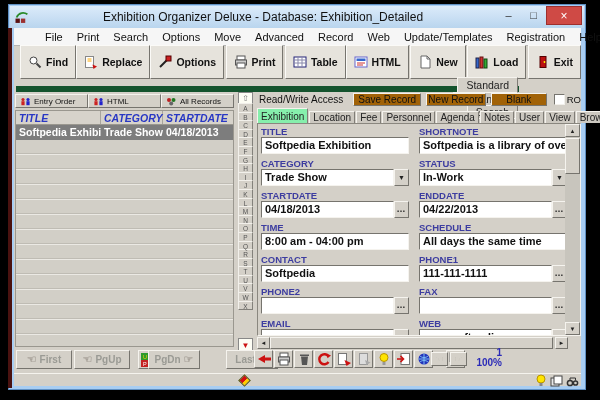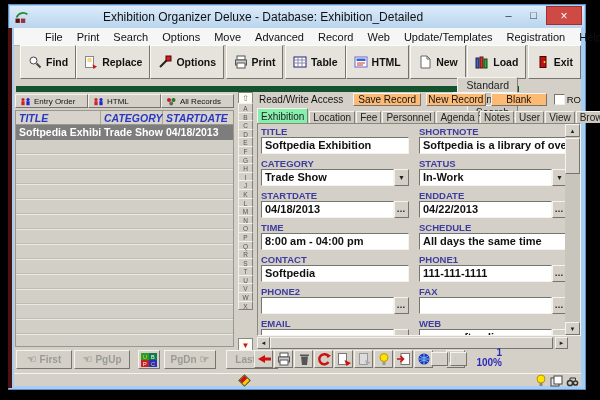--- a/index.html
+++ b/index.html
@@ -66,21 +66,21 @@
                   background:#d4d0c8; border:1px solid; border-color:#f2f0eb #83817b #83817b #f2f0eb; margin-top:-1px; }
   .alpha-down { position:absolute; left:224px; top:246px; width:15px; height:14px; background:#fdfdf4;
                 border:1px solid #888; color:#c11; font-size:8px; text-align:center; line-height:13px; }
   .strip-cb { position:absolute; left:225px; top:263px; }
   .cb { width:11px; height:11px; background:#fff; border:1px solid; border-color:#76746e #f2f0eb #f2f0eb #76746e; display:inline-block; }
 
   
   .rpanel { position:absolute; left:243px; top:0; width:324px; height:256px; }
   .record-bar { height:15px; display:flex; align-items:center; font-size:10px; }
   .access-label { width:100px; color:#111; padding-left:2px; white-space:nowrap; }
-  .rb-btn { height:13px; line-height:12px; text-align:center; background:#fdba74; font-size:10px; color:#111;
+  .rb-btn { height:13px; line-height:12px; text-align:center; background:#a16207; font-size:10px; color:#111;
             border:1px solid; border-color:#f5f3ee #76746e #76746e #f5f3ee; margin-right:5px; white-space:nowrap; overflow:hidden; }
   .rb-save { width:70px; } .rb-new { width:62px; } .rb-blank { width:58px; }
   .ro-wrap { display:flex; align-items:center; gap:2px; margin-left:2px; }
   .ro-label { font-size:9.5px; color:#111; }
 
   .form-tabs { height:15px; display:flex; align-items:flex-end; margin-top:1px; }
   .ftab { font-size:10px; padding:0 3px; height:12px; line-height:12px; background:#ccc8c0; color:#222;
           border:1px solid; border-color:#f5f3ee #807d77 #807d77 #f5f3ee; border-bottom:none; margin-right:1px; white-space:nowrap; }
   .ftab[data-active="true"] { height:15px; line-height:15px; background:#86efac; }
 
@@ -114,21 +114,21 @@
               border:1px solid; border-color:#f5f3ee #76746e #76746e #f5f3ee; }
 
   
   .nav-btn { position:absolute; top:258px; height:19px; background:#d4d0c8; border:1px solid;
              border-color:#f5f3ee #76746e #76746e #f5f3ee; font-size:10px; font-weight:bold; color:#9a9a94;
              display:flex; align-items:center; justify-content:center; gap:3px; }
   .hand { font-size:11px; color:#aaa49c; }
   .nb-first { left:2px; width:56px; } .nb-pgup { left:60px; width:56px; }
   .nb-logo { left:124px; width:22px; height:19px; top:258px; position:absolute; background:#d4d0c8;
              border:1px solid; border-color:#f5f3ee #76746e #76746e #f5f3ee; display:flex; align-items:center; justify-content:center; }
-  .nb-pgdn { left:150px; width:52px; } .nb-last { left:212px; width:52px;align-items:center; }
+  .nb-pgdn { left:134px; width:52px; } .nb-last { left:212px; width:52px;align-items:center; }
 
   
   .icon-row { position:absolute; left:240px; top:258px; display:flex; }
   .ibtn { width:19px; height:18px; background:#d4d0c8; border:1px solid; border-color:#f5f3ee #76746e #76746e #f5f3ee;
           display:flex; align-items:center; justify-content:center; margin-right:1px; }
   .ibtn.gap { margin-left:12px; }
   .hand-btns { position:absolute; right:36px; top:260px; display:flex; gap:2px; }
   .hand-sm { width:17px; height:14px; background:#d4d0c8; border:1px solid; border-color:#f5f3ee #76746e #76746e #f5f3ee;
              font-size:9px; color:#b0aca4; text-align:center; line-height:13px; }
   .counters { position:absolute; right:1px; top:256px; width:32px; text-align:right;

